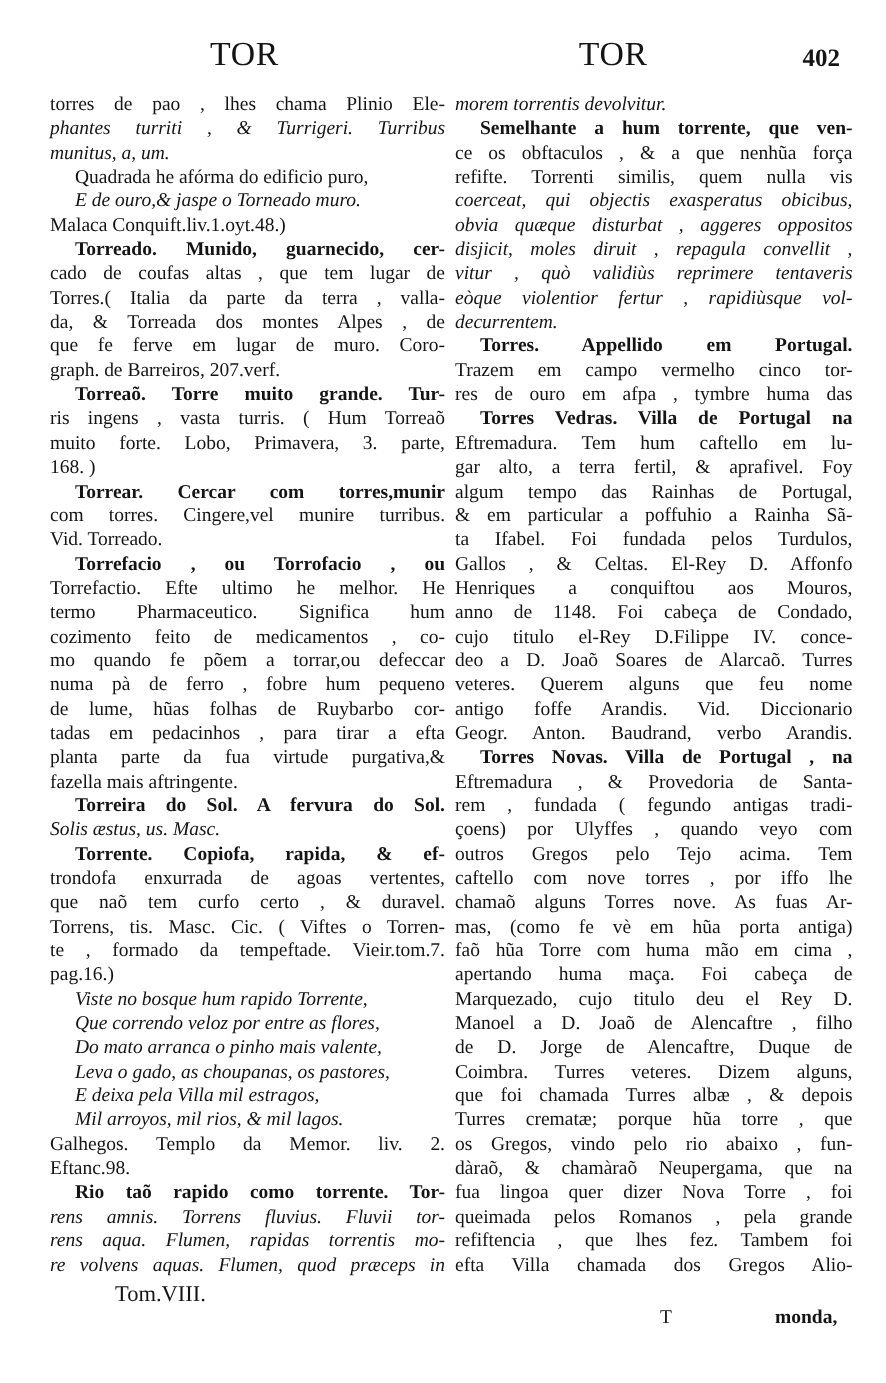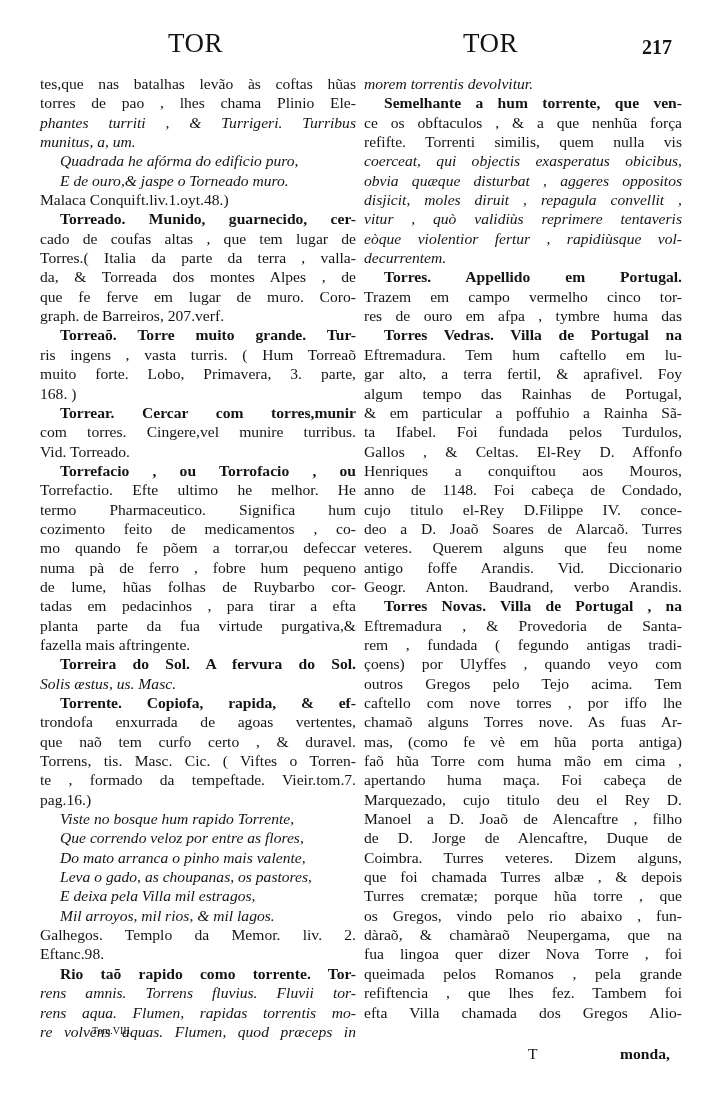--- a/index.html
+++ b/index.html
@@ -9,37 +9,36 @@
   #hdr-left { left: 168px; }
   #hdr-right { left: 463px; }
   #page-num { position: absolute; top: 36px; left: 642px; font-size: 20px; font-weight: bold; }
   .col { position: absolute; top: 74px; font-size: 15.6px; line-height: 19.35px; }
   #col-left { left: 40px; width: 316px; }
   #col-right { left: 364px; width: 318px; }
   .ln { white-space: nowrap; display: block; height: 19.35px; text-align-last: justify; text-align: justify; }
   .ln.last { text-align-last: left; }
   .ln.ind { padding-left: 20px; font-weight: bold; }
   .ln.verse { padding-left: 20px; text-align-last: left; }
-  #catchword-tom { position: absolute; top: 1025px; left: 92px; font-size: 10px; }
+  #catchword-tom { position: absolute; top: 1025px; left: 92px; font-size: 18px; }
   #signature { position: absolute; top: 1045px; left: 528px; font-size: 15.6px; }
   #catchword { position: absolute; top: 1045px; left: 620px; font-size: 15.6px; font-weight: bold; }
 </style>
 </head>
 <body>
 
 <div id="hdr-left" class="hdr">TOR</div>
 <div id="hdr-right" class="hdr">TOR</div>
-<div id="page-num">217</div>
+<div id="page-num">402</div>
 
 <div id="col-left" class="col">
-    <span class="ln ">tes,que nas batalhas levão às coftas hũas</span>
     <span class="ln ">torres de pao , lhes chama Plinio Ele-</span>
     <span class="ln " style="font-style: italic;">phantes turriti , &amp; Turrigeri. Turribus</span>
     <span class="ln last" style="font-style: italic;">munitus, a, um.</span>
-    <span class="ln verse" style="font-style: italic;">Quadrada he afórma do edificio puro,</span>
+    <span class="ln verse" style="">Quadrada he afórma do edificio puro,</span>
     <span class="ln verse" style="font-style: italic;">E de ouro,&amp; jaspe o Torneado muro.</span>
     <span class="ln last">Malaca Conquift.liv.1.oyt.48.)</span>
     <span class="ln ind">Torreado. Munido, guarnecido, cer-</span>
     <span class="ln ">cado de coufas altas , que tem lugar de</span>
     <span class="ln ">Torres.( Italia da parte da terra , valla-</span>
     <span class="ln ">da, &amp; Torreada dos montes Alpes , de</span>
     <span class="ln ">que fe ferve em lugar de muro. Coro-</span>
     <span class="ln last">graph. de Barreiros, 207.verf.</span>
     <span class="ln ind">Torreaõ. Torre muito grande. Tur-</span>
     <span class="ln ">ris ingens , vasta turris. ( Hum Torreaõ</span>

